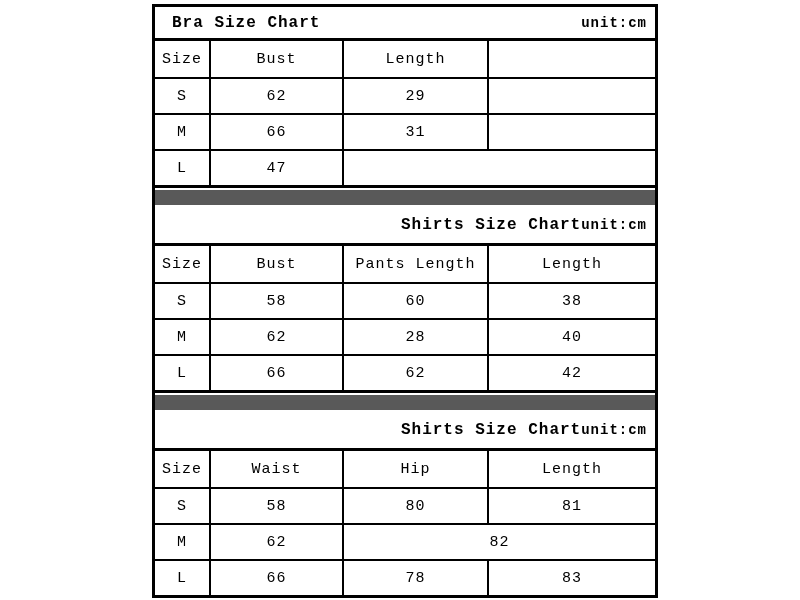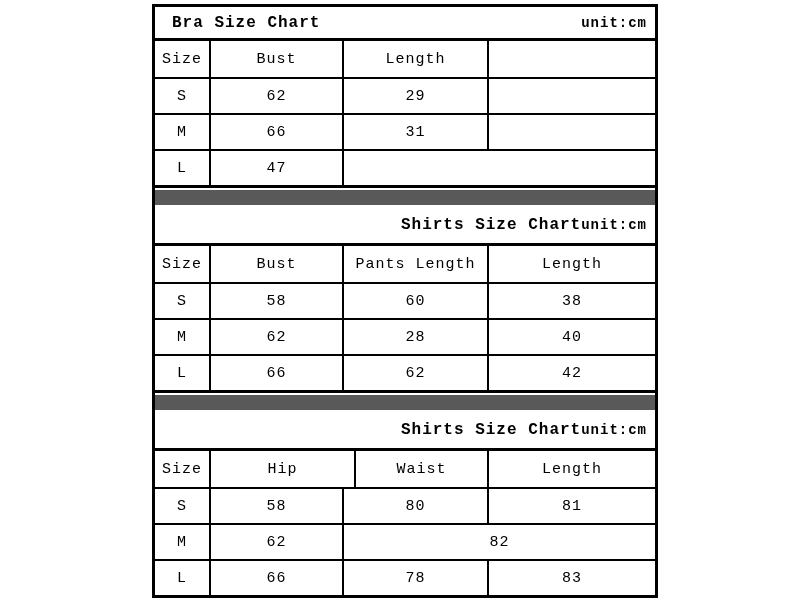--- a/index.html
+++ b/index.html
@@ -157,22 +157,22 @@
   <div class="sep"></div>
 
   <section class="chart third">
     <div class="title-row">
       <span class="title">Shirts Size Chart</span>
       <span class="unit">unit:cm</span>
     </div>
     <div class="grid">
       <div class="trow">
         <div class="tcell c0">Size</div>
+        <div class="tcell c1">Waist</div>
         <div class="tcell c2">Hip</div>
-        <div class="tcell c1">Waist</div>
         <div class="tcell c3">Length</div>
       </div>
       <div class="trow">
         <div class="tcell c0">S</div>
         <div class="tcell c1">58</div>
         <div class="tcell c2">80</div>
         <div class="tcell c3">81</div>
       </div>
       <div class="trow">
         <div class="tcell c0">M</div>

